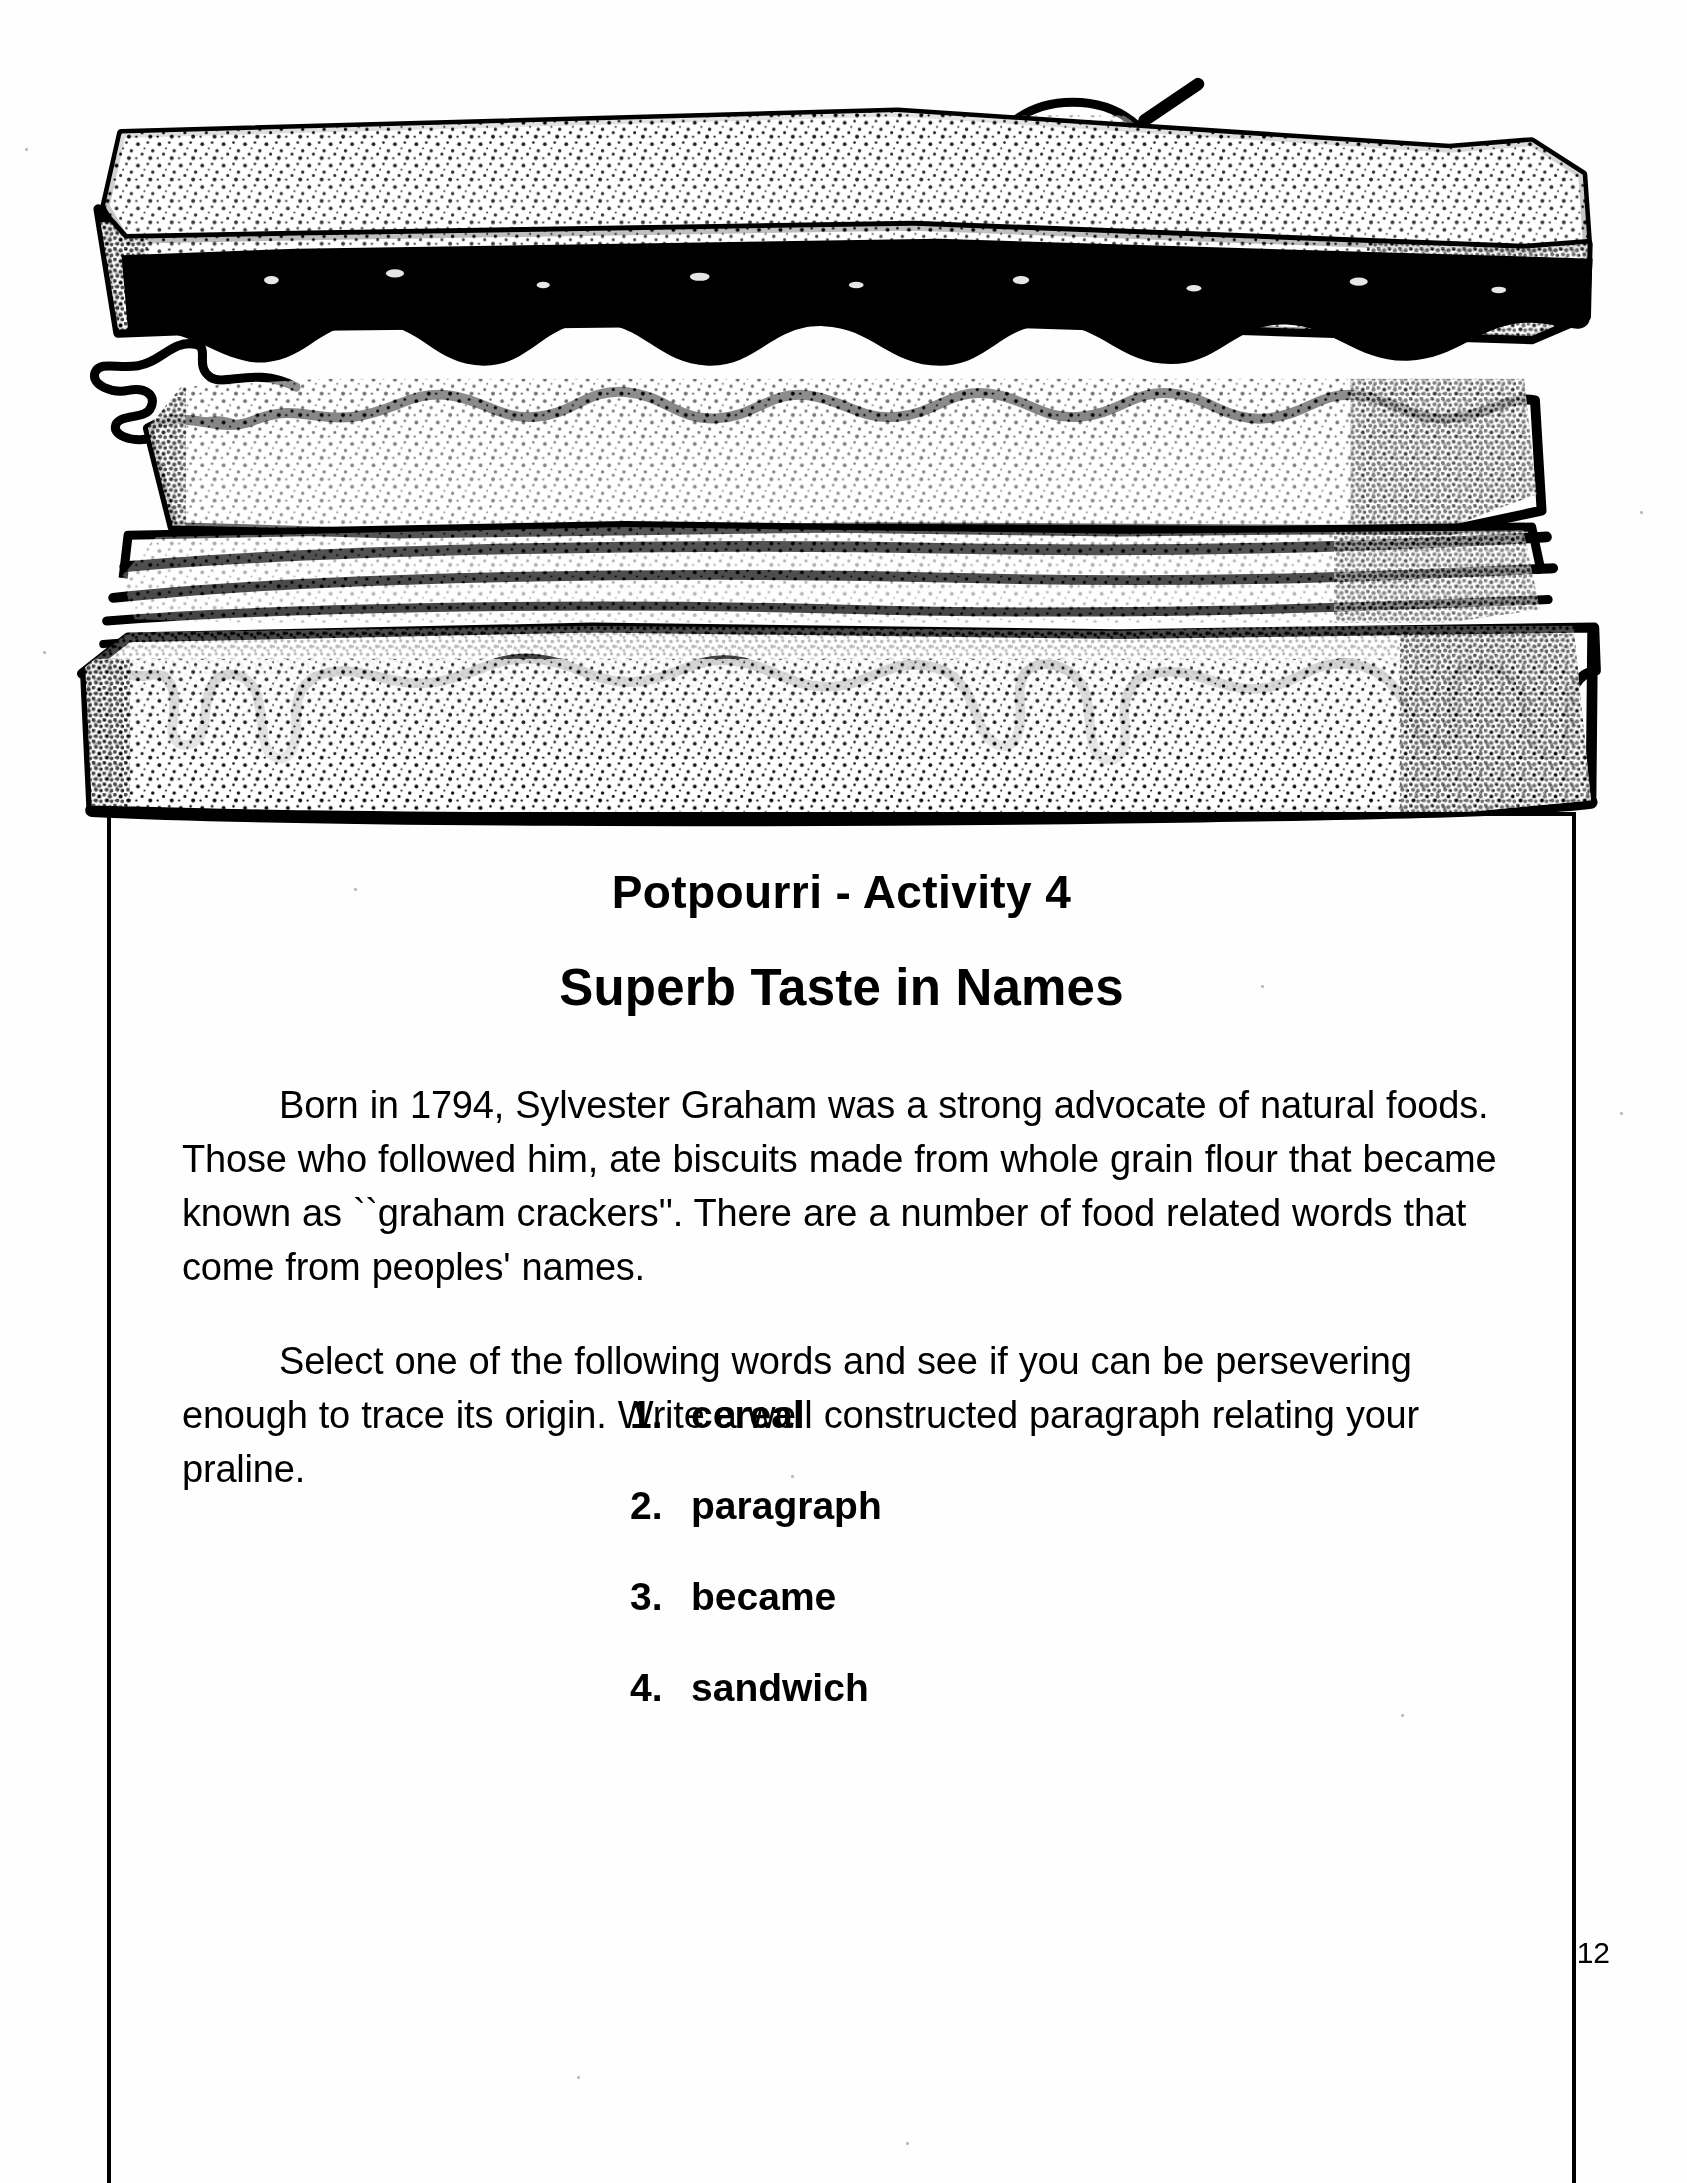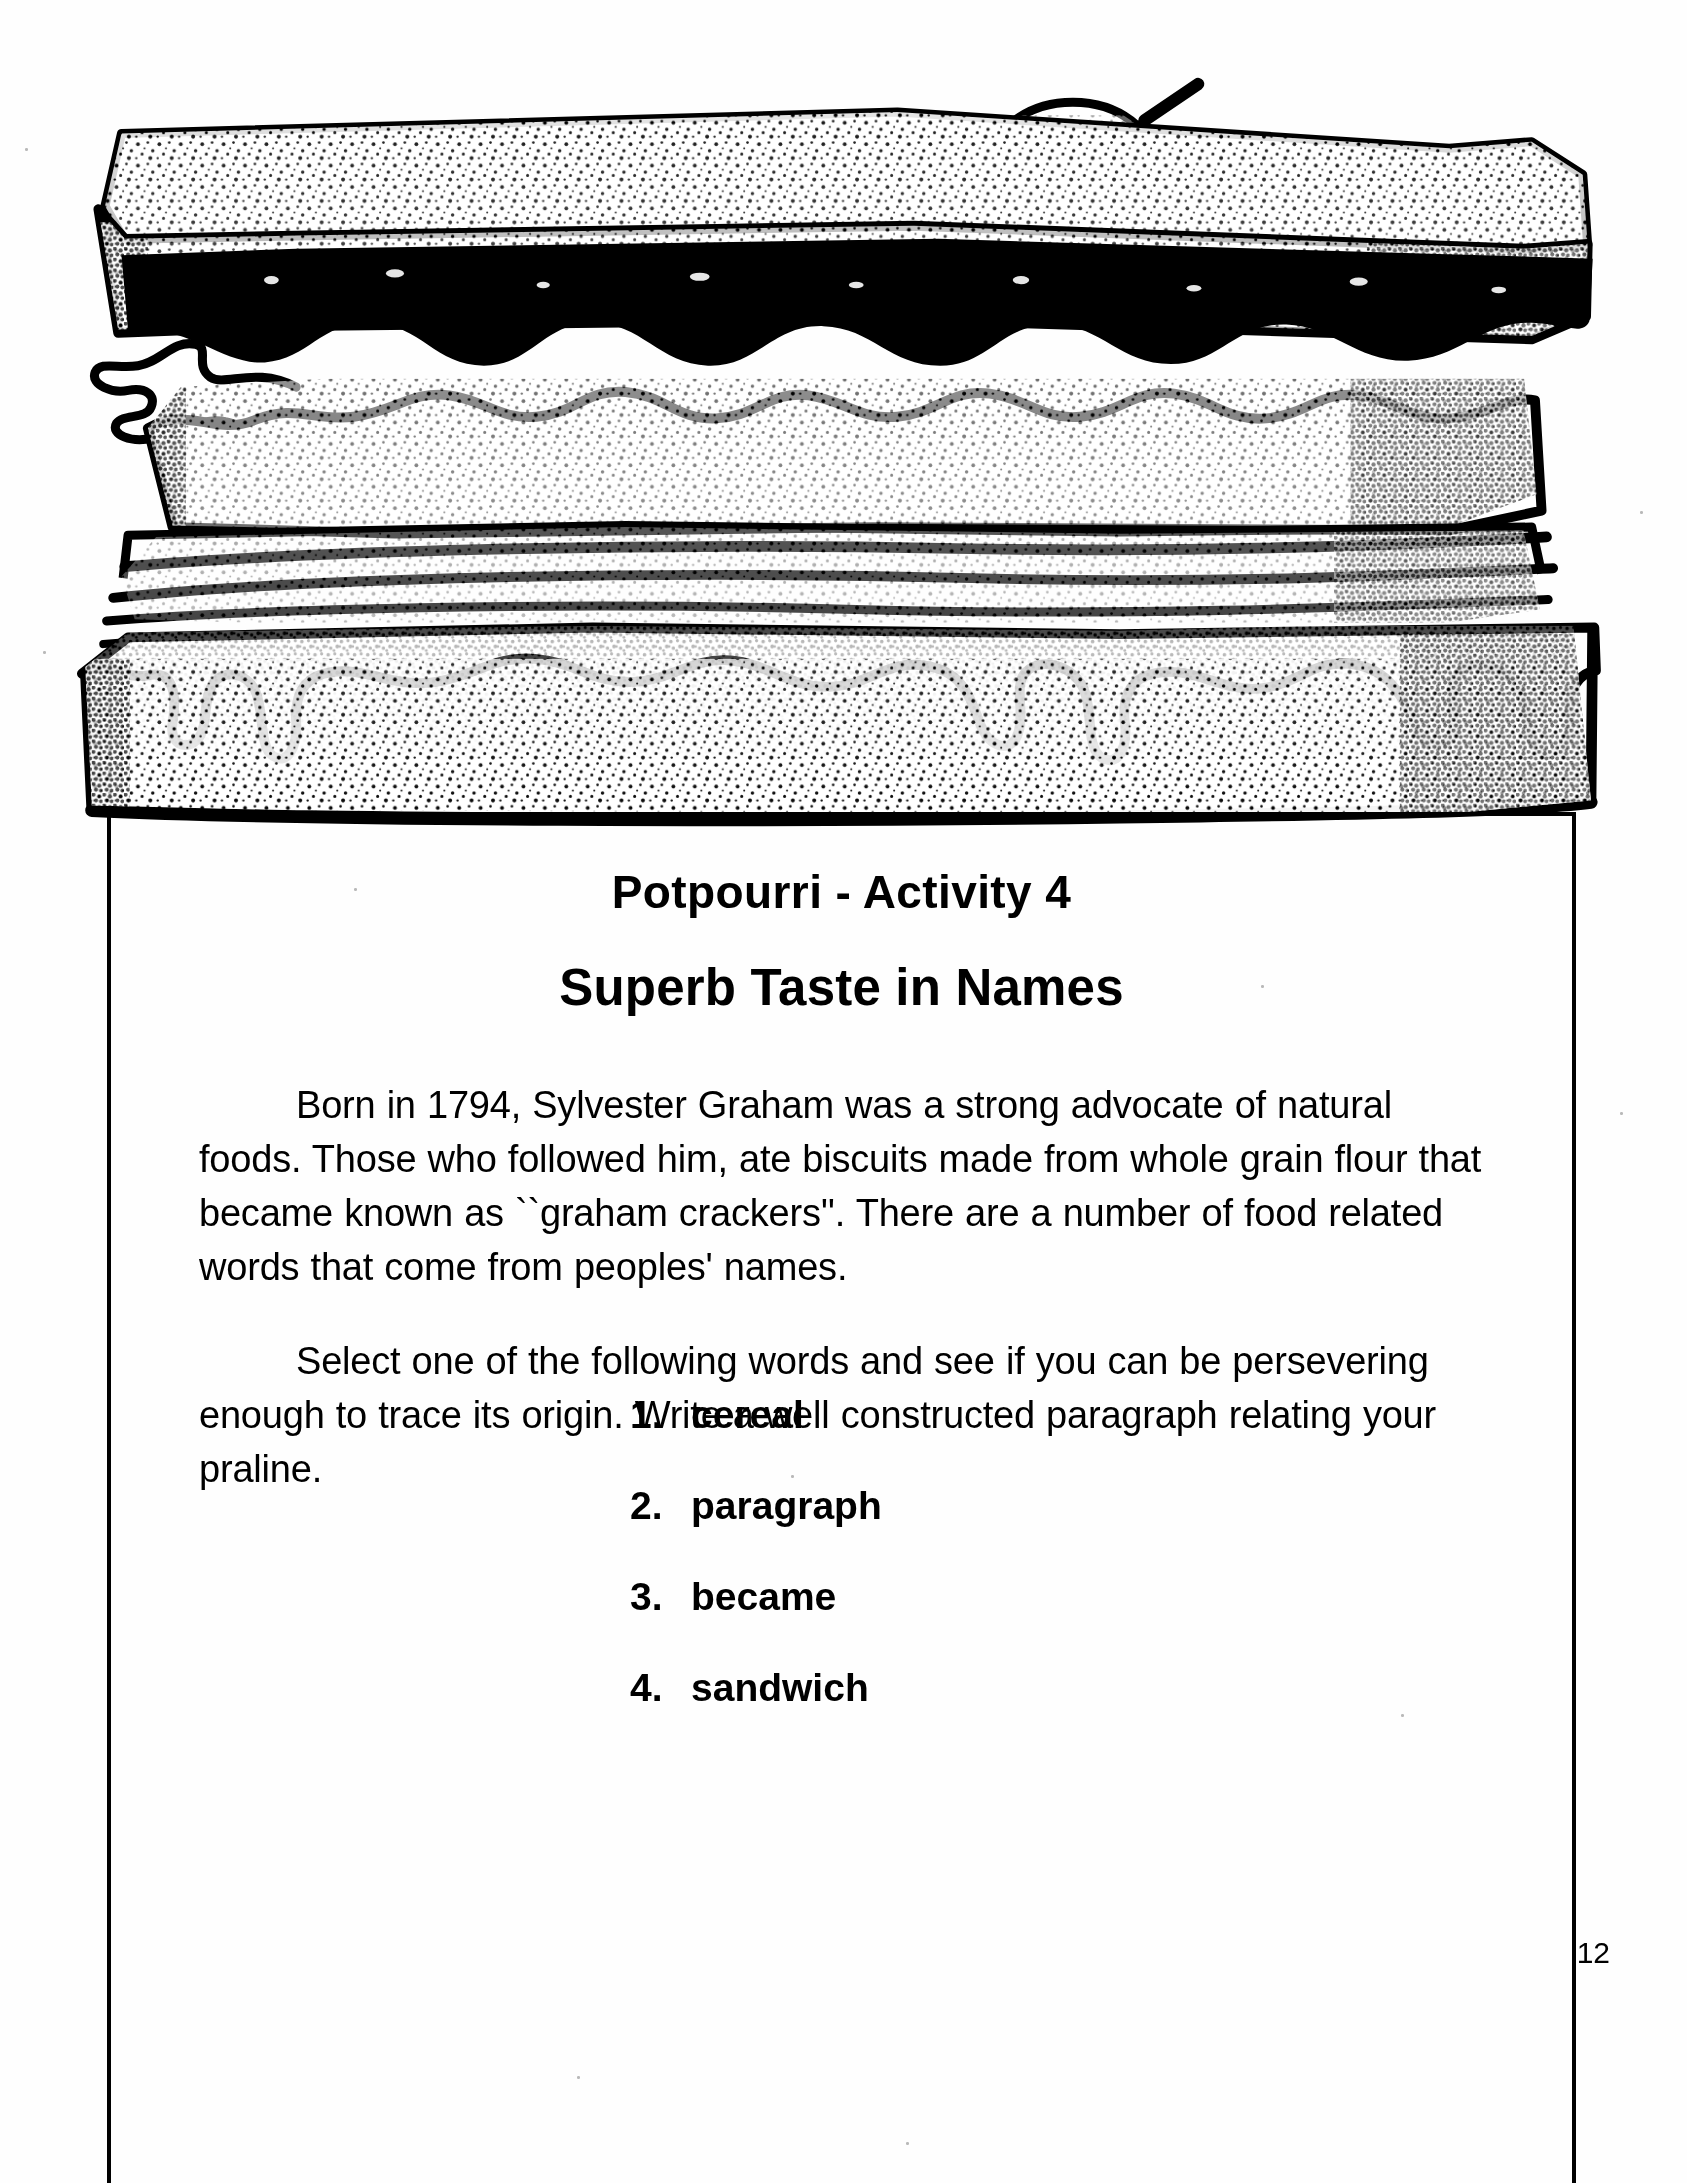--- a/index.html
+++ b/index.html
@@ -86,21 +86,21 @@
     position: absolute;
     left: 71px;
     top: 262px;
     width: 1318px;
   }
 
   .para {
     font-size: 38px;
     line-height: 54px;
     text-indent: 97px;
-    margin: 0 0 40px 17px;
+    margin: 0 0 40px 0;
     font-family: "Liberation Sans", sans-serif;
     letter-spacing: -0.2px;
     word-spacing: 0.8px;
   }
 
   .word-list {
     position: absolute;
     left: 0;
     top: 577px;
     width: 100%;

